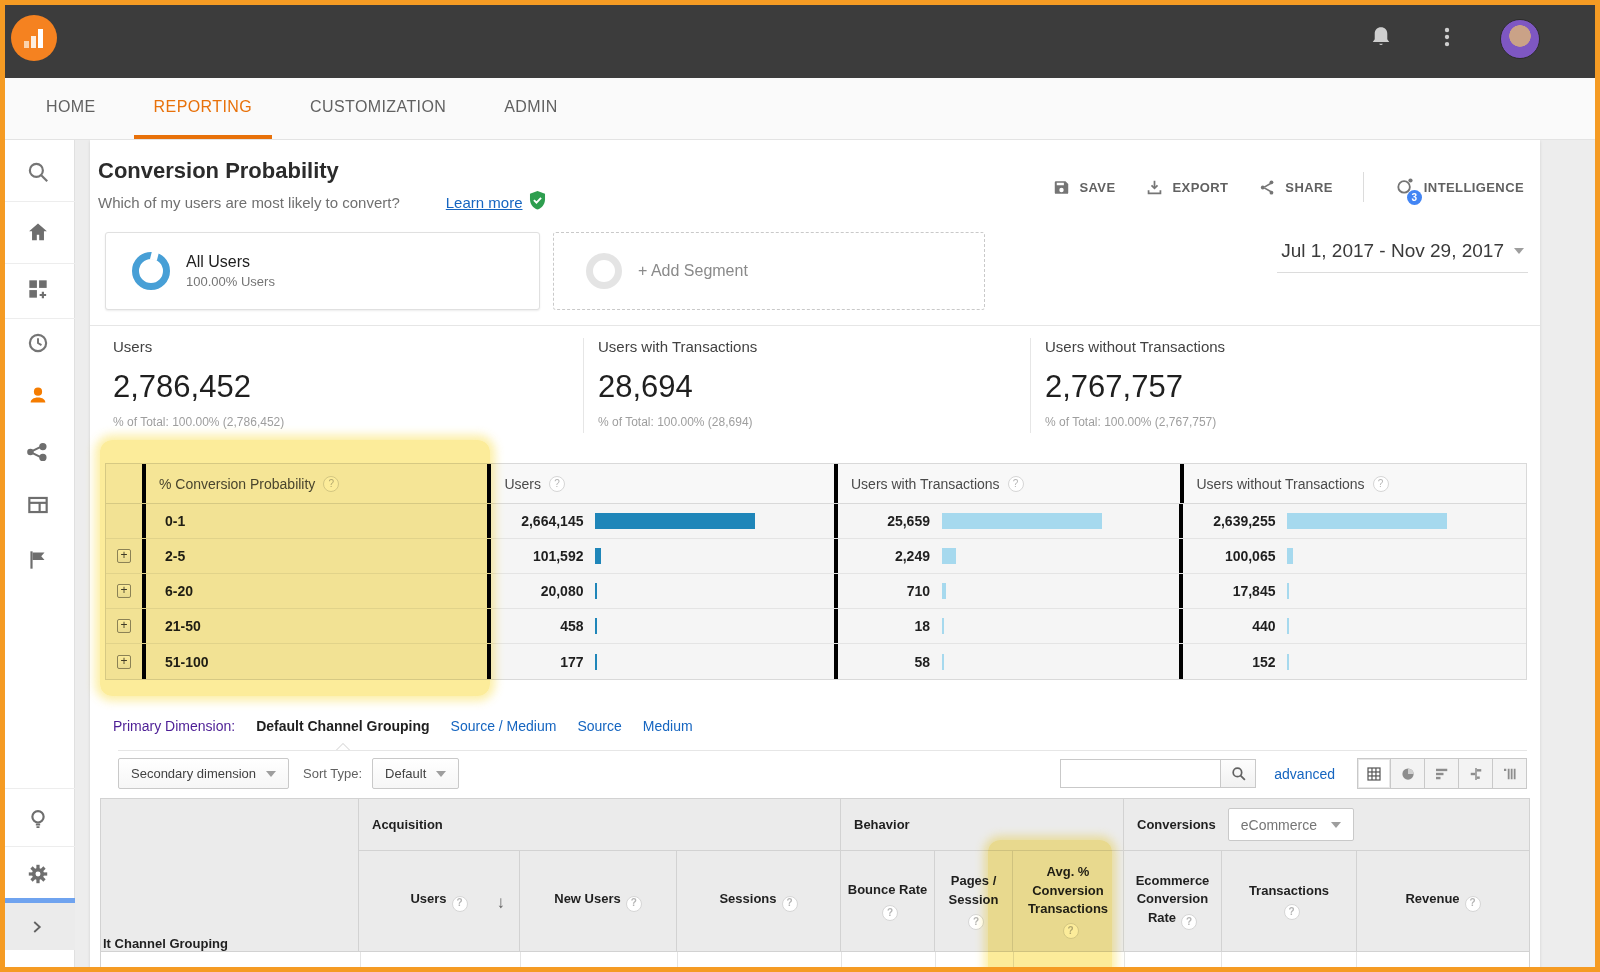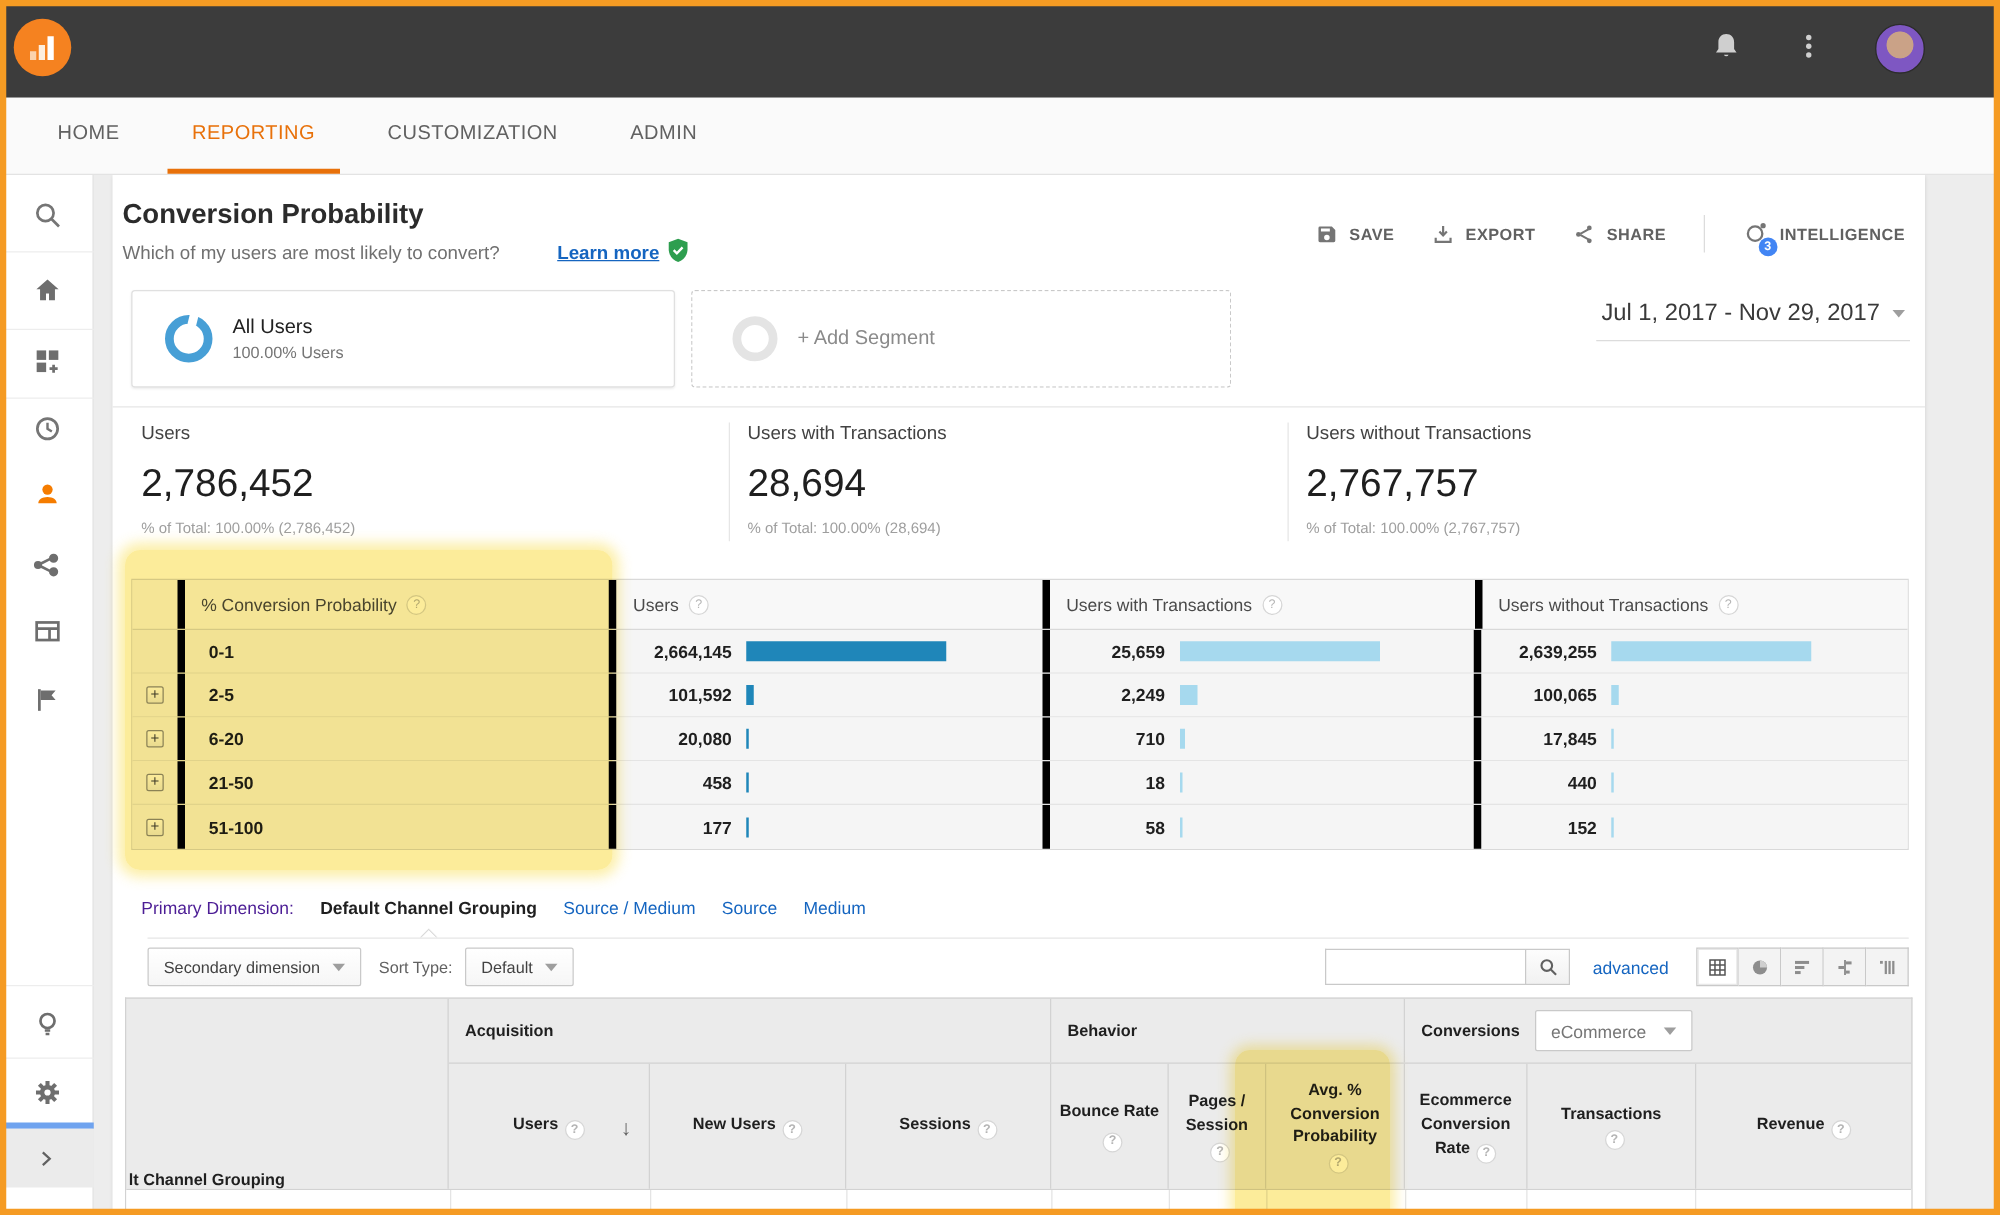--- a/index.html
+++ b/index.html
@@ -33,21 +33,21 @@
   .side-footer { position:absolute; left:0; top:763px; width:75px; height:47px; background:#ebebeb; display:flex; align-items:center; }
   .side-footer svg { margin-left:26px; }
 
   
   .main { position:absolute; left:75px; top:140px; width:1525px; height:832px; background:#ededed; }
   .panel { position:absolute; left:15px; top:0; width:1450px; height:832px; background:#fff; box-shadow:0 1px 3px rgba(0,0,0,.12); }
 
   
   .page-title { position:absolute; left:8px; top:18px; font-size:22px; font-weight:700; color:#2b2b2b; }
   .page-sub { position:absolute; left:8px; top:50px; font-size:15px; color:#707070; display:flex; align-items:center; gap:6px; }
-  .learn-more { color:#1565c0; font-weight:700; text-decoration:underline; cursor:pointer;padding-left:40px; }
+  .learn-more { color:#1565c0; font-weight:400; text-decoration:underline; cursor:pointer;padding-left:40px; }
   .actions { position:absolute; right:16px; top:32px; display:flex; align-items:center; gap:30px; }
   .action { display:flex; align-items:center; gap:8px; font-size:13px; font-weight:700; letter-spacing:.4px; color:#616161; cursor:pointer; }
   .action-sep { width:1px; height:30px; background:#dcdcdc; }
   .intel-wrap { position:relative; }
   .intel-badge { position:absolute; right:-6px; bottom:-5px; width:15px; height:15px; border-radius:50%; background:#4285f4; color:#fff; font-size:10px; font-weight:700; display:flex; align-items:center; justify-content:center; }
 
   
   .seg-card { position:absolute; top:92px; height:78px; background:#fff; display:flex; align-items:center; cursor:pointer; }
   .seg-all { left:15px; width:435px; border:1px solid #e0e0e0; border-radius:3px; box-shadow:0 1px 2px rgba(0,0,0,.08); }
   .seg-add { left:463px; width:432px; border:1px dashed #c9c9c9; border-radius:3px; color:#757575; }
@@ -71,21 +71,21 @@
   .sc-value { font-size:31px; color:#1f1f1f; margin-top:14px; }
   .sc-pct { font-size:12px; color:#9e9e9e; margin-top:10px; }
   .sc-div { position:absolute; top:198px; width:1px; height:95px; background:#e6e6e6; }
   .scd-1 { left:493px; } .scd-2 { left:940px; }
 
   
   .ptable { position:absolute; left:15px; top:323px; width:1422px; border:1px solid #d9d9d9; }
   .pt-row { display:flex; background:#f5f5f5; border-bottom:1px solid #e4e4e4; height:35px; align-items:center; }
   .pt-row:last-child { border-bottom:none; }
   .pt-head { background:#f8f8f8; height:40px; border-bottom:1px solid #d9d9d9; }
-  .ptc { height:100%; display:flex; align-items:center; border-left:6px solid #000000; }
+  .ptc { height:100%; display:flex; align-items:center; border-left:4px solid #000000; }
   .ptc:first-child { border-left:none; }
   .col-expand { width:36px; justify-content:center; }
   .col-bucket { width:346px; padding-left:19px; }
   .col-users { width:347px; } .col-with { width:346px; } .col-without { width:347px; }
   .pt-head .ptc { font-size:14px; color:#4a4a4a; gap:8px; padding-left:13px; }
   .pt-head .col-expand { padding-left:0; }
   .bucket-label { font-size:14px; font-weight:700; color:#1f1f1f; }
   .num { width:92px; text-align:right; font-size:14px; font-weight:700; color:#1f1f1f; }
   .bar { height:16px; margin-left:12px; }
   .qmark { width:16px; height:16px; min-width:16px; border-radius:50%; background:#fff; border:1px solid #d6d6d6; color:#b5b5b5; font-size:10px; display:inline-flex; align-items:center; justify-content:center; cursor:pointer; }
@@ -597,21 +597,21 @@
             <span><span>Sessions</span><span class="qmark">?</span></span>
           </div>
           <div class="dt-col" style="width:94px">
             <span><span>Bounce Rate</span><span class="qmark">?</span></span>
           </div>
           <div class="dt-col" style="width:78px">
             <span>Pages / Session</span>
                 <span class="qmark">?</span>
           </div>
           <div class="dt-col" style="width:111px">
-            <span>Avg. % Conversion Probability</span>
+            <span>Avg. % Conversion Transactions</span>
                 <span class="qmark">?</span>
           </div>
           <div class="dt-col" style="width:98px">
             <span><span>Ecommerce Conversion Rate</span><span class="qmark">?</span></span>
           </div>
           <div class="dt-col" style="width:135px">
             <span>Transactions</span>
                 <span class="qmark">?</span>
           </div>
           <div class="dt-col" style="width:172px">

